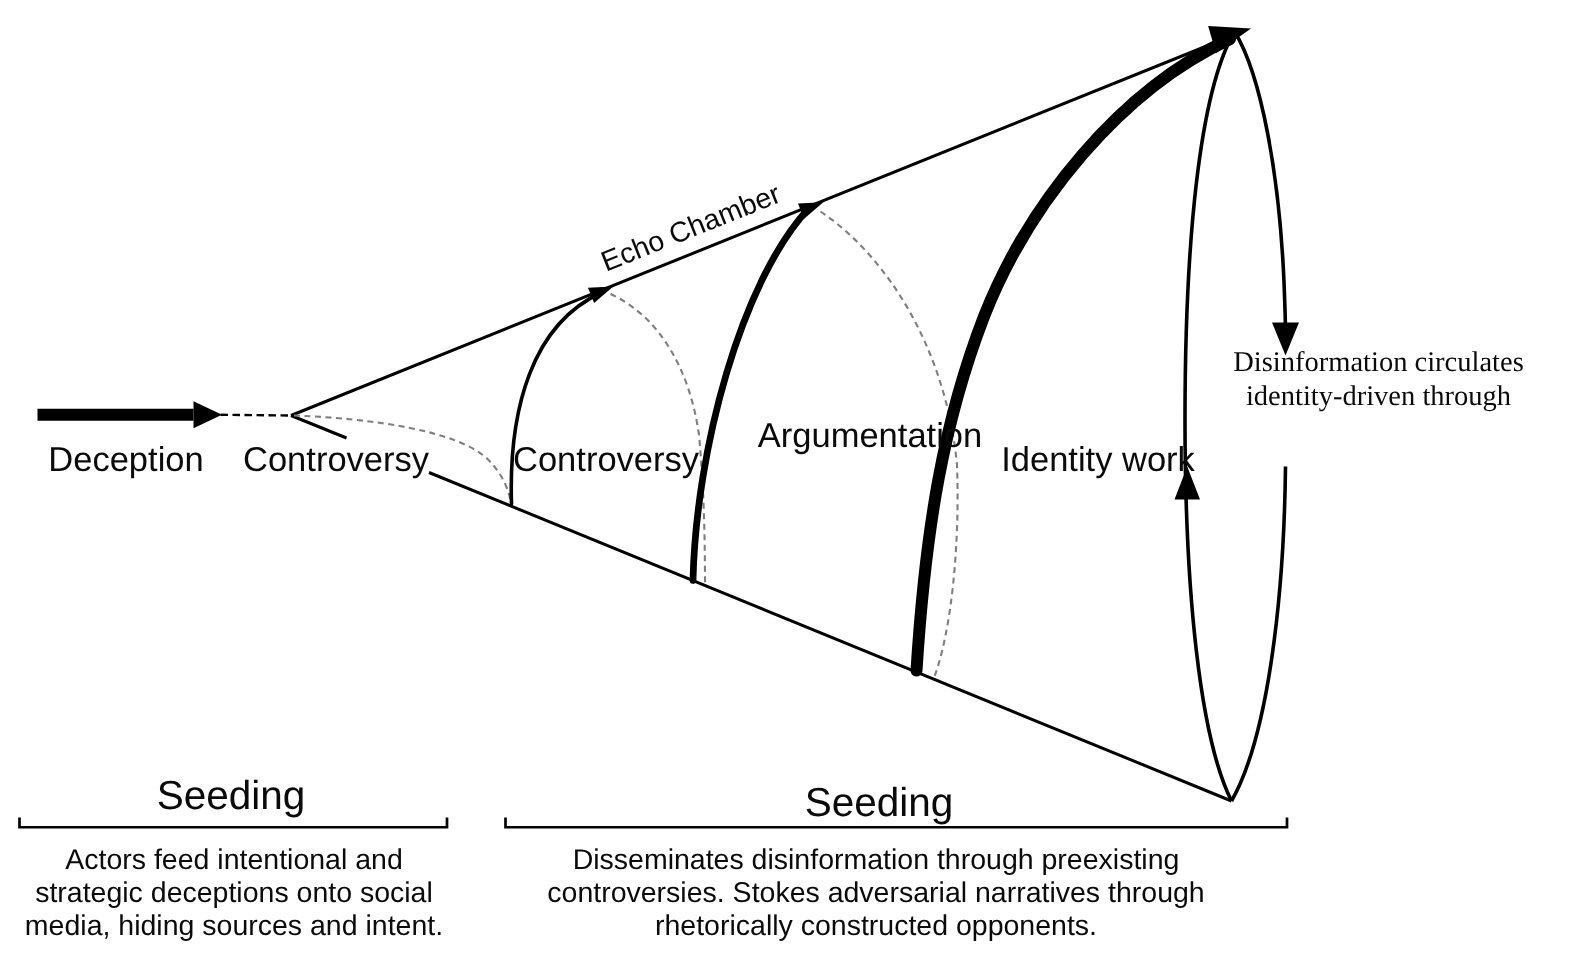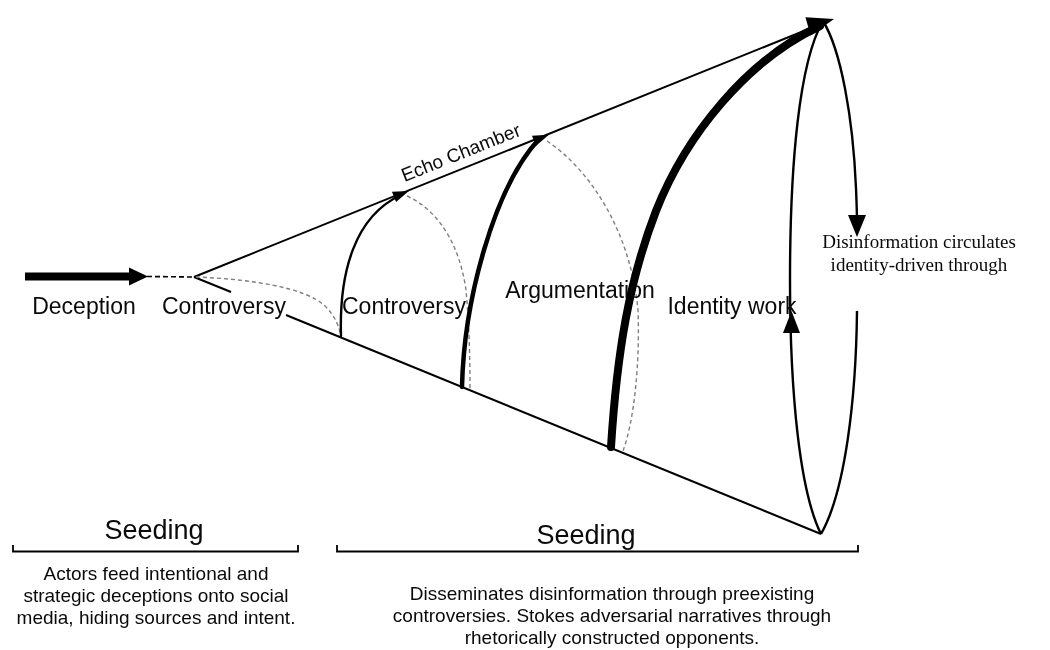--- a/index.html
+++ b/index.html
@@ -99,19 +99,19 @@
   <div class="phase-name" style="left:154px;top:515px;">Seeding</div>
 
   <div class="phase-name" style="left:586px;top:520px;">Seeding</div>
 
   <div class="textblock phase-desc" style="left:156px;top:563px;">
     <div>Actors feed intentional and</div>
     <div>strategic deceptions onto social</div>
     <div>media, hiding sources and intent.</div>
   </div>
 
-  <div class="textblock phase-desc" style="left:612px;top:563px;margin-top:20px;">
+  <div class="textblock phase-desc" style="left:584px;top:563px;">
     <div>Disseminates disinformation through preexisting</div>
     <div>controversies. Stokes adversarial narratives through</div>
     <div>rhetorically constructed opponents.</div>
   </div>
 
 </div>
 
 </body></html>

